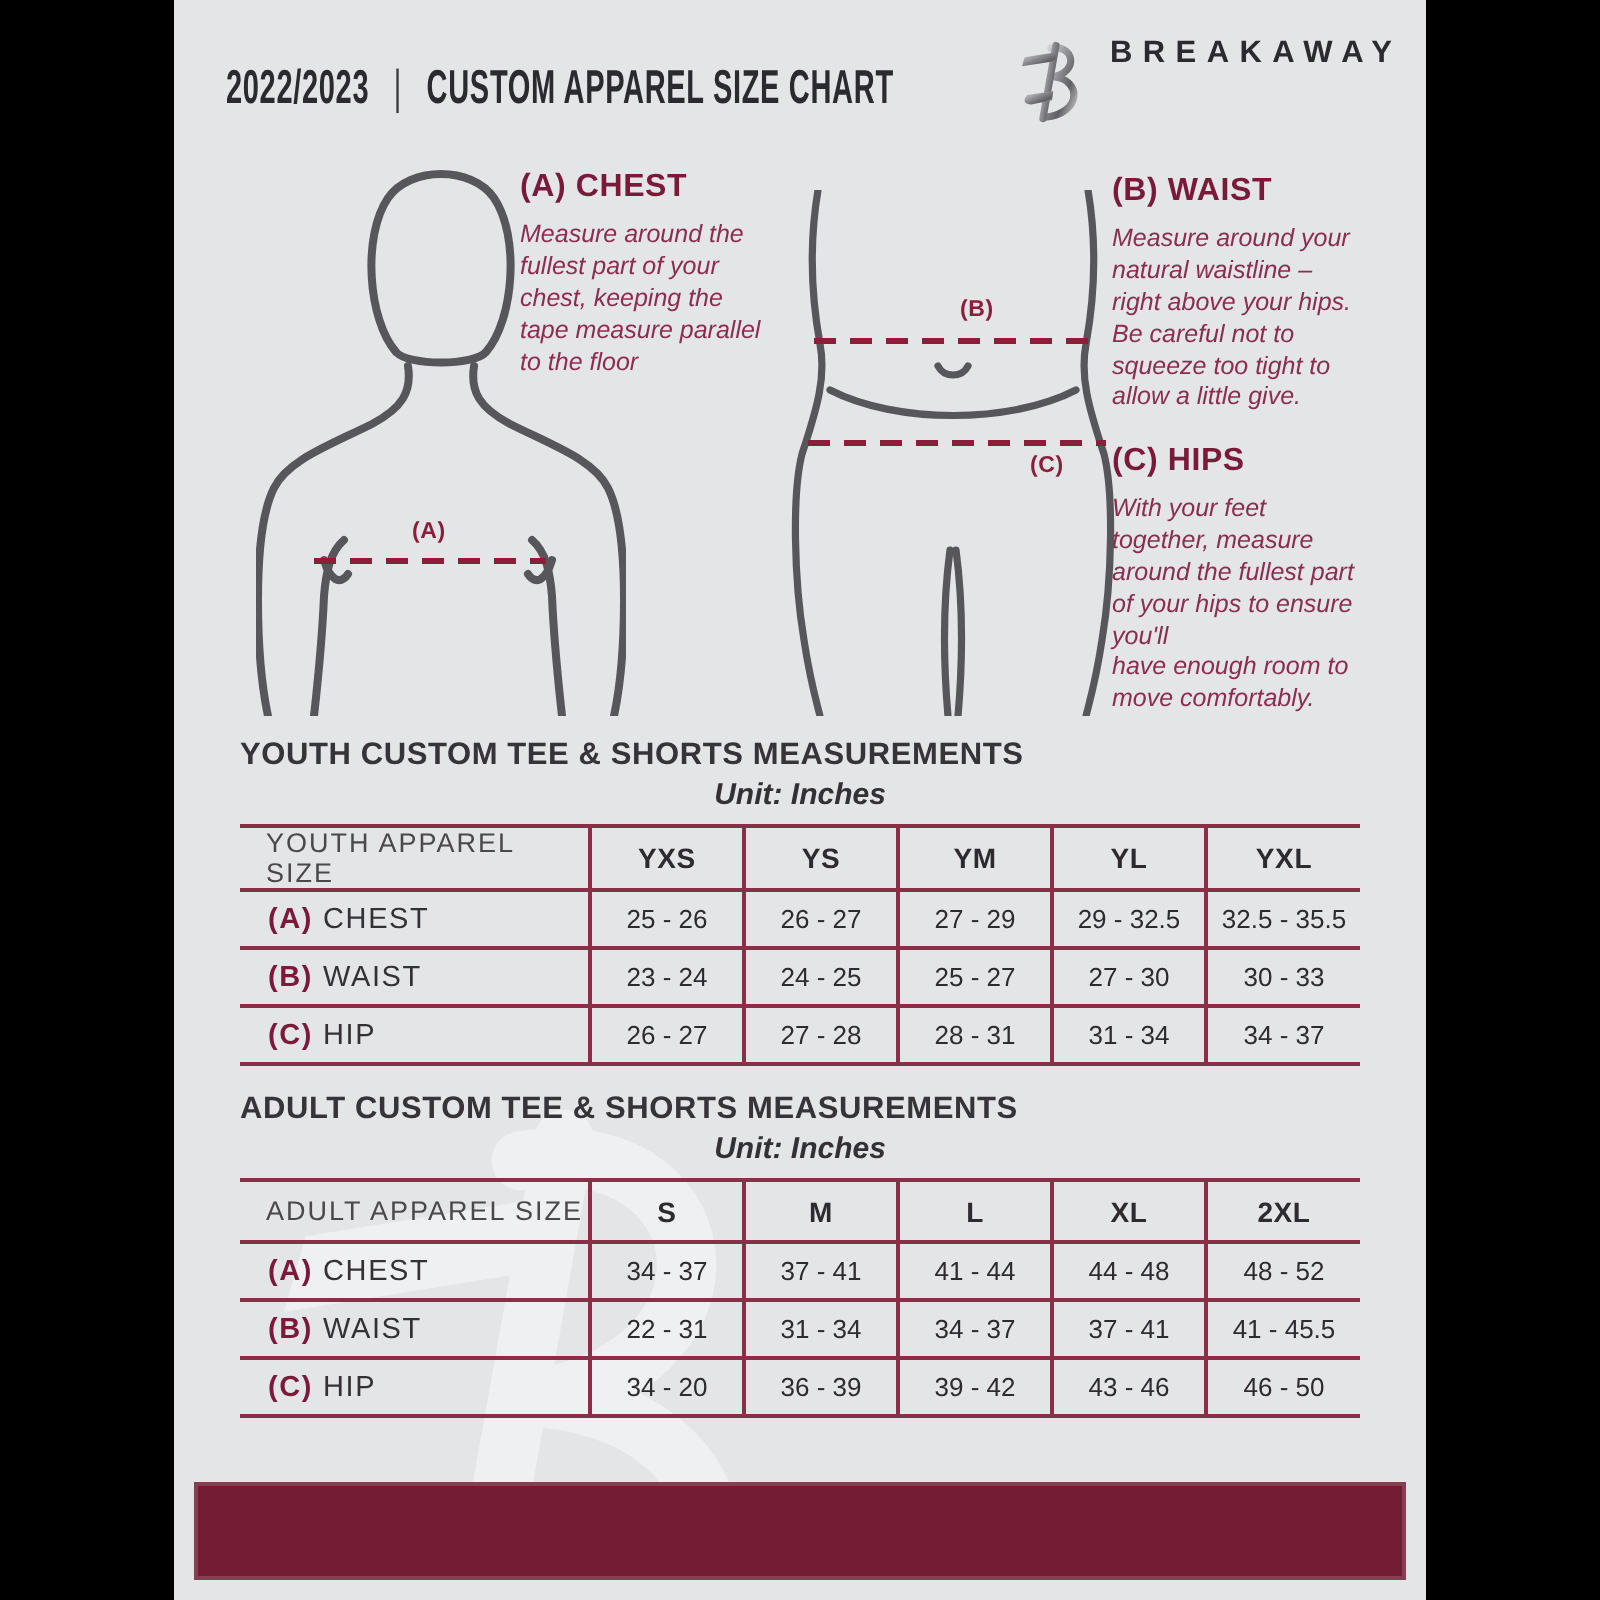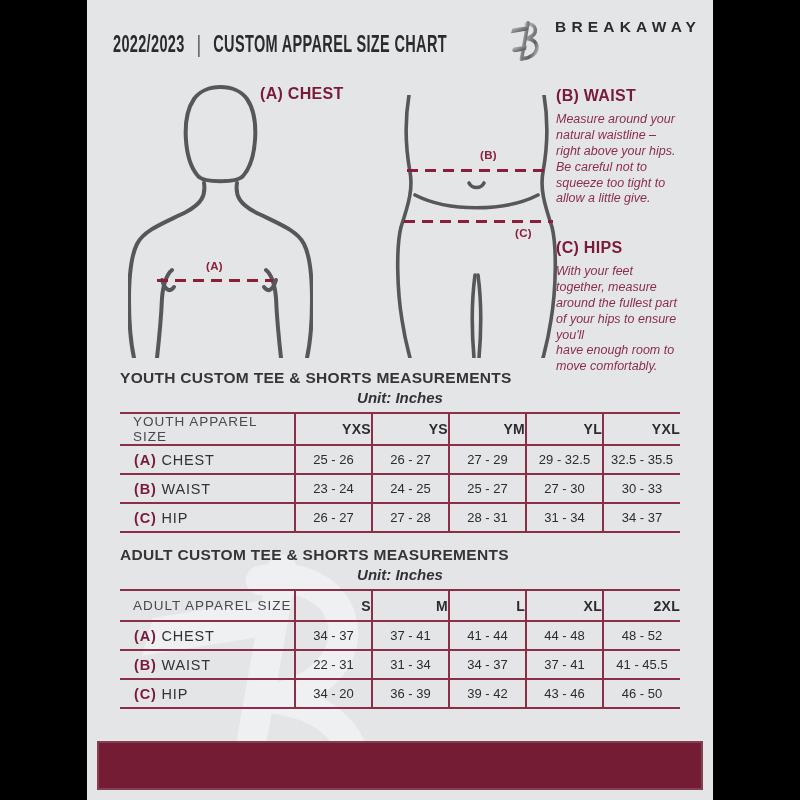--- a/index.html
+++ b/index.html
@@ -46,21 +46,21 @@
   .marker-c{left:428px;top:227px;}
 
   
   .inst{position:absolute;}
   .inst h3{margin:0 0 7px 0;font-size:16px;font-weight:bold;color:var(--maroon-head);
     letter-spacing:.3px;}
   .inst p{margin:0;font-size:12.5px;font-style:italic;color:var(--maroon-body);
     line-height:1.27;white-space:pre-line;}
   .inst-a{left:173px;top:85px;width:145px;}
   .inst-b{left:469px;top:87px;width:155px;}
-  .inst-c{left:469px;top:239px;width:157px;}
+  .inst-c{left:469px;top:222px;width:157px;}
 
   
   .tbl-title{position:absolute;left:33px;width:560px;text-align:left;
     font-size:15.5px;font-weight:bold;color:#373439;letter-spacing:.3px;}
   .tbl-unit{position:absolute;left:33px;width:560px;text-align:center;
     font-size:15px;font-weight:bold;font-style:italic;color:#343136;}
   .t-youth{top:369px;} .u-youth{top:389px;}
   .t-adult{top:546px;} .u-adult{top:566px;}
 
   
@@ -69,21 +69,21 @@
   .youth-table{top:412px;} .adult-table{top:589px;}
   .size-table col.label-col{width:175px;}
   .size-table col.size-col{width:77px;}
   .size-table tr{height:29px;}
   .size-table tr.head-row{height:31px;}
   .size-table th,.size-table td{border-top:2px solid var(--maroon-border);
     padding:0;vertical-align:middle;}
   .size-table th + th,.size-table td + td{border-left:2px solid var(--maroon-border);}
   .size-table th.lbl{text-align:left;padding-left:13px;font-weight:normal;
     font-size:13.5px;letter-spacing:1px;color:var(--ink-soft);}
-  .size-table th.size{text-align:right;font-size:14px;font-weight:bold;
+  .size-table th.size{text-align:center;font-size:14px;font-weight:bold;
     color:var(--ink);letter-spacing:.3px;}
   .size-table td.lbl{text-align:left;padding-left:14px;font-size:14.5px;
     letter-spacing:.8px;color:#343136;}
   .size-table td.lbl .pfx{color:var(--maroon-head);font-weight:bold;margin-right:5px;}
   .size-table td.val{text-align:center;font-size:13px;color:var(--ink);}
 
   
   .watermark{position:absolute;left:55px;top:548px;width:248px;height:242px;
     overflow:hidden;pointer-events:none;}
   .footer{position:absolute;left:10px;top:741px;width:606px;height:49px;
@@ -152,20 +152,25 @@
 
   <div class="dash dash-a"></div>
   <div class="dash dash-b"></div>
   <div class="dash dash-c"></div>
   <div class="marker marker-a">(A)</div>
   <div class="marker marker-b">(B)</div>
   <div class="marker marker-c">(C)</div>
 
   <div class="inst inst-a">
     <h3>(A) CHEST</h3>
+    <p>Measure around the
+fullest part of your
+chest, keeping the
+tape measure parallel
+to the floor</p>
   </div>
   <div class="inst inst-b">
     <h3>(B) WAIST</h3>
     <p>Measure around your
 natural waistline –
 right above your hips.
 Be careful not to
 squeeze too tight to
 allow a little give.</p>
   </div>

